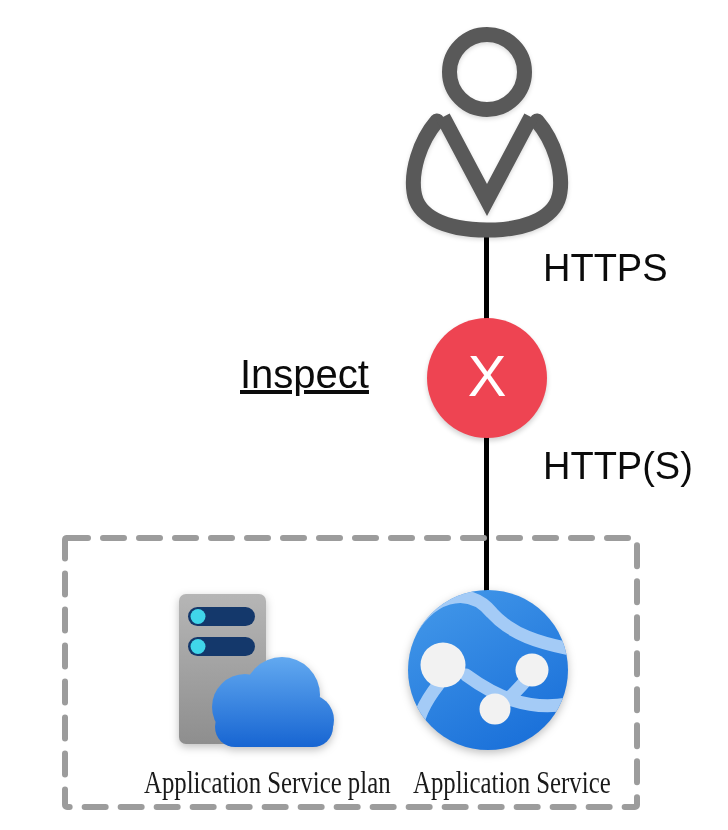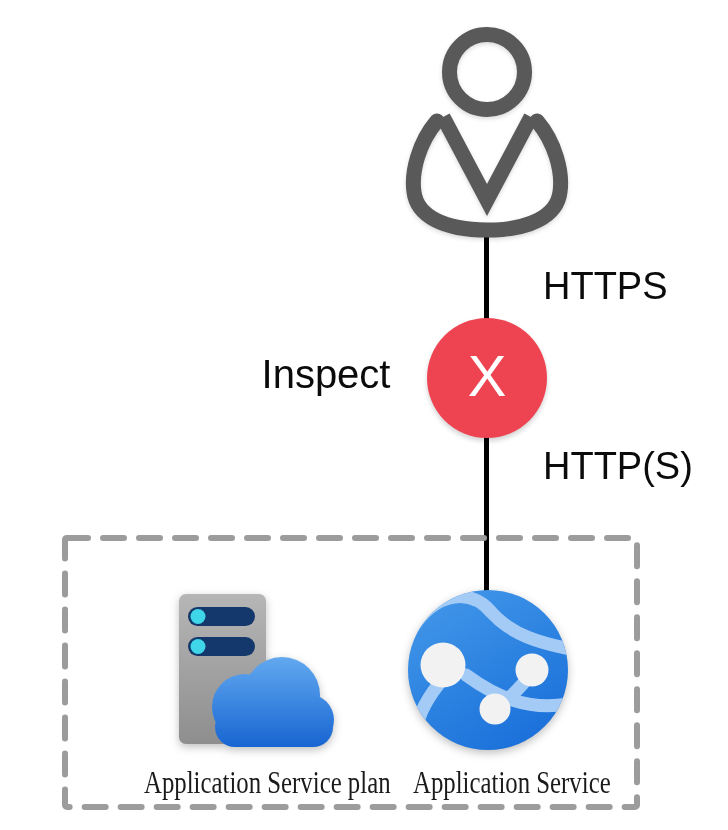--- a/index.html
+++ b/index.html
@@ -21,23 +21,23 @@
   }
 
   
   .edge-label {
     position: absolute;
     font-size: 38px;
     color: #0b0b0b;
     white-space: nowrap;
     line-height: 1.1;
   }
-  .edge-label.https  { left: 543px; top: 266px; }
+  .edge-label.https  { left: 543px; top: 248px; }
   .edge-label.https2 { left: 523px; top: 446px; margin-left: 20px; }
-  .edge-label.inspect { left: 240px; top: 352px; width: 172px; text-align: center; font-size: 40px; }
+  .edge-label.inspect { left: 240px; top: 352px; width: 172px; text-align: left; font-size: 40px; text-decoration: underline; }
 
   
   .inspect-circle {
     position: absolute;
     left: 427px; top: 318px;
     width: 120px; height: 120px;
     border-radius: 50%;
     background: #EE4452;
     display: flex; align-items: center; justify-content: center;
     box-shadow: 0 3px 5px rgba(0,0,0,0.18);

